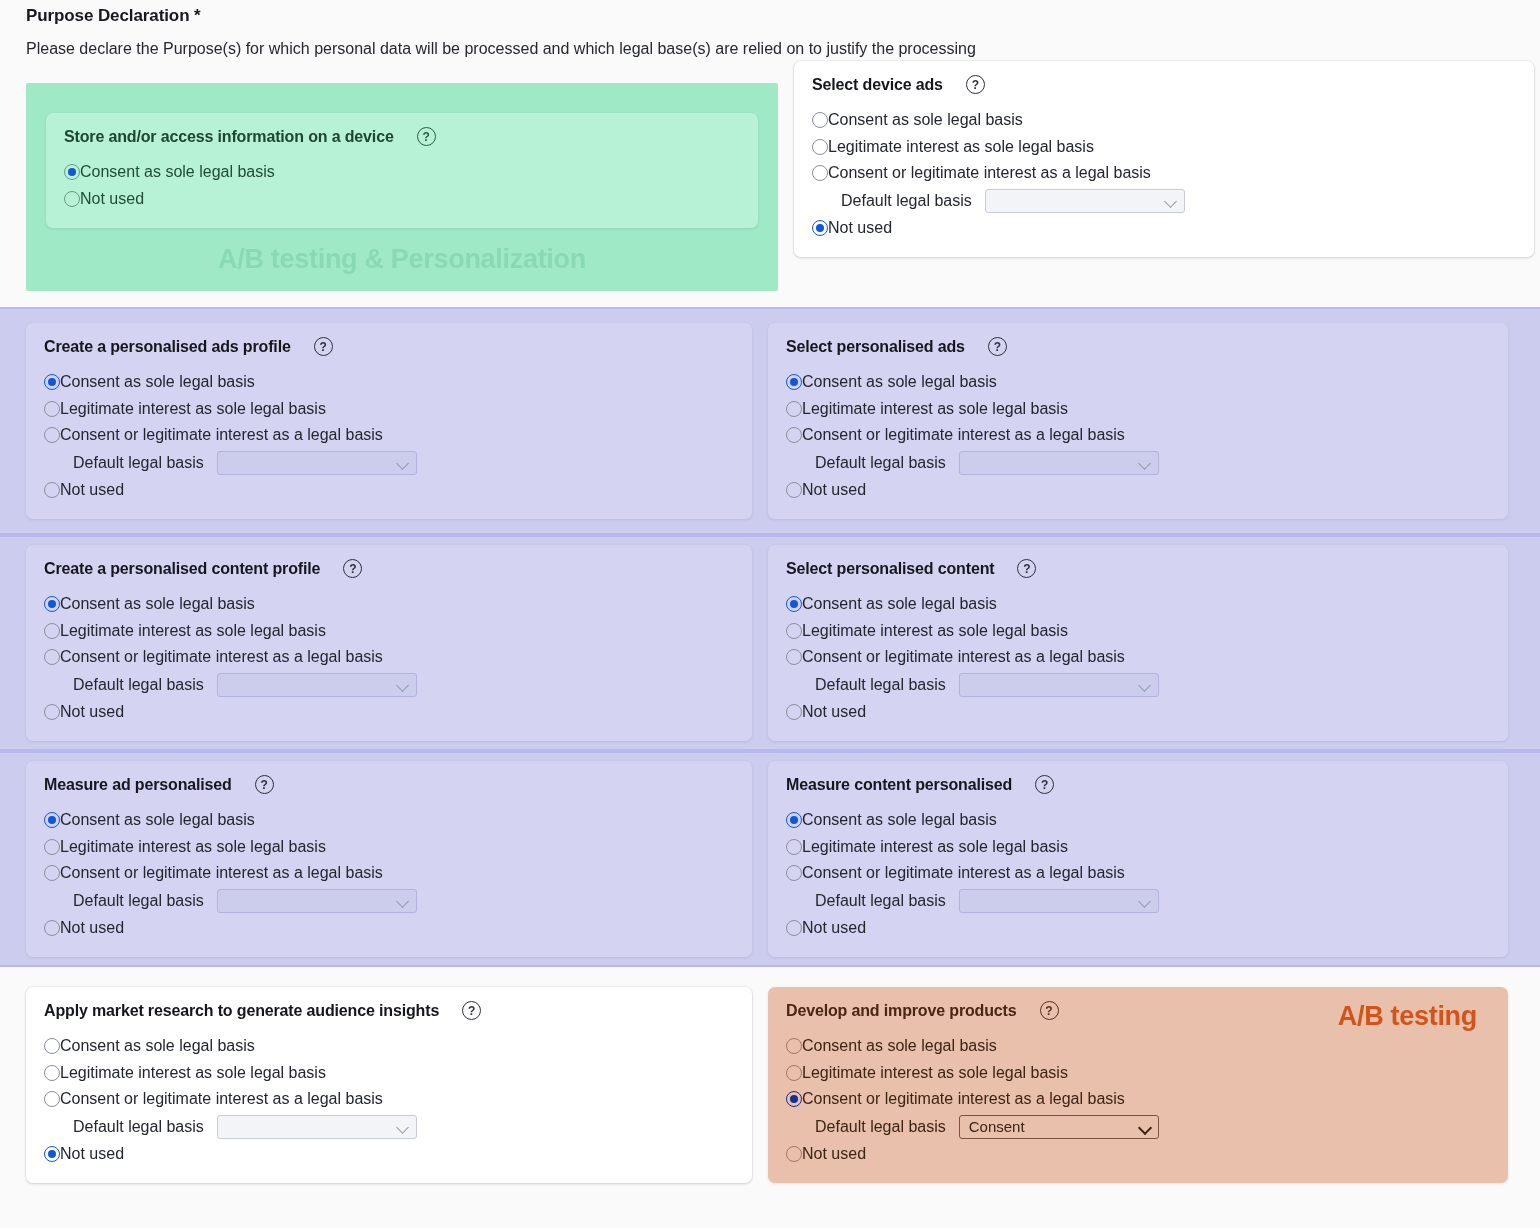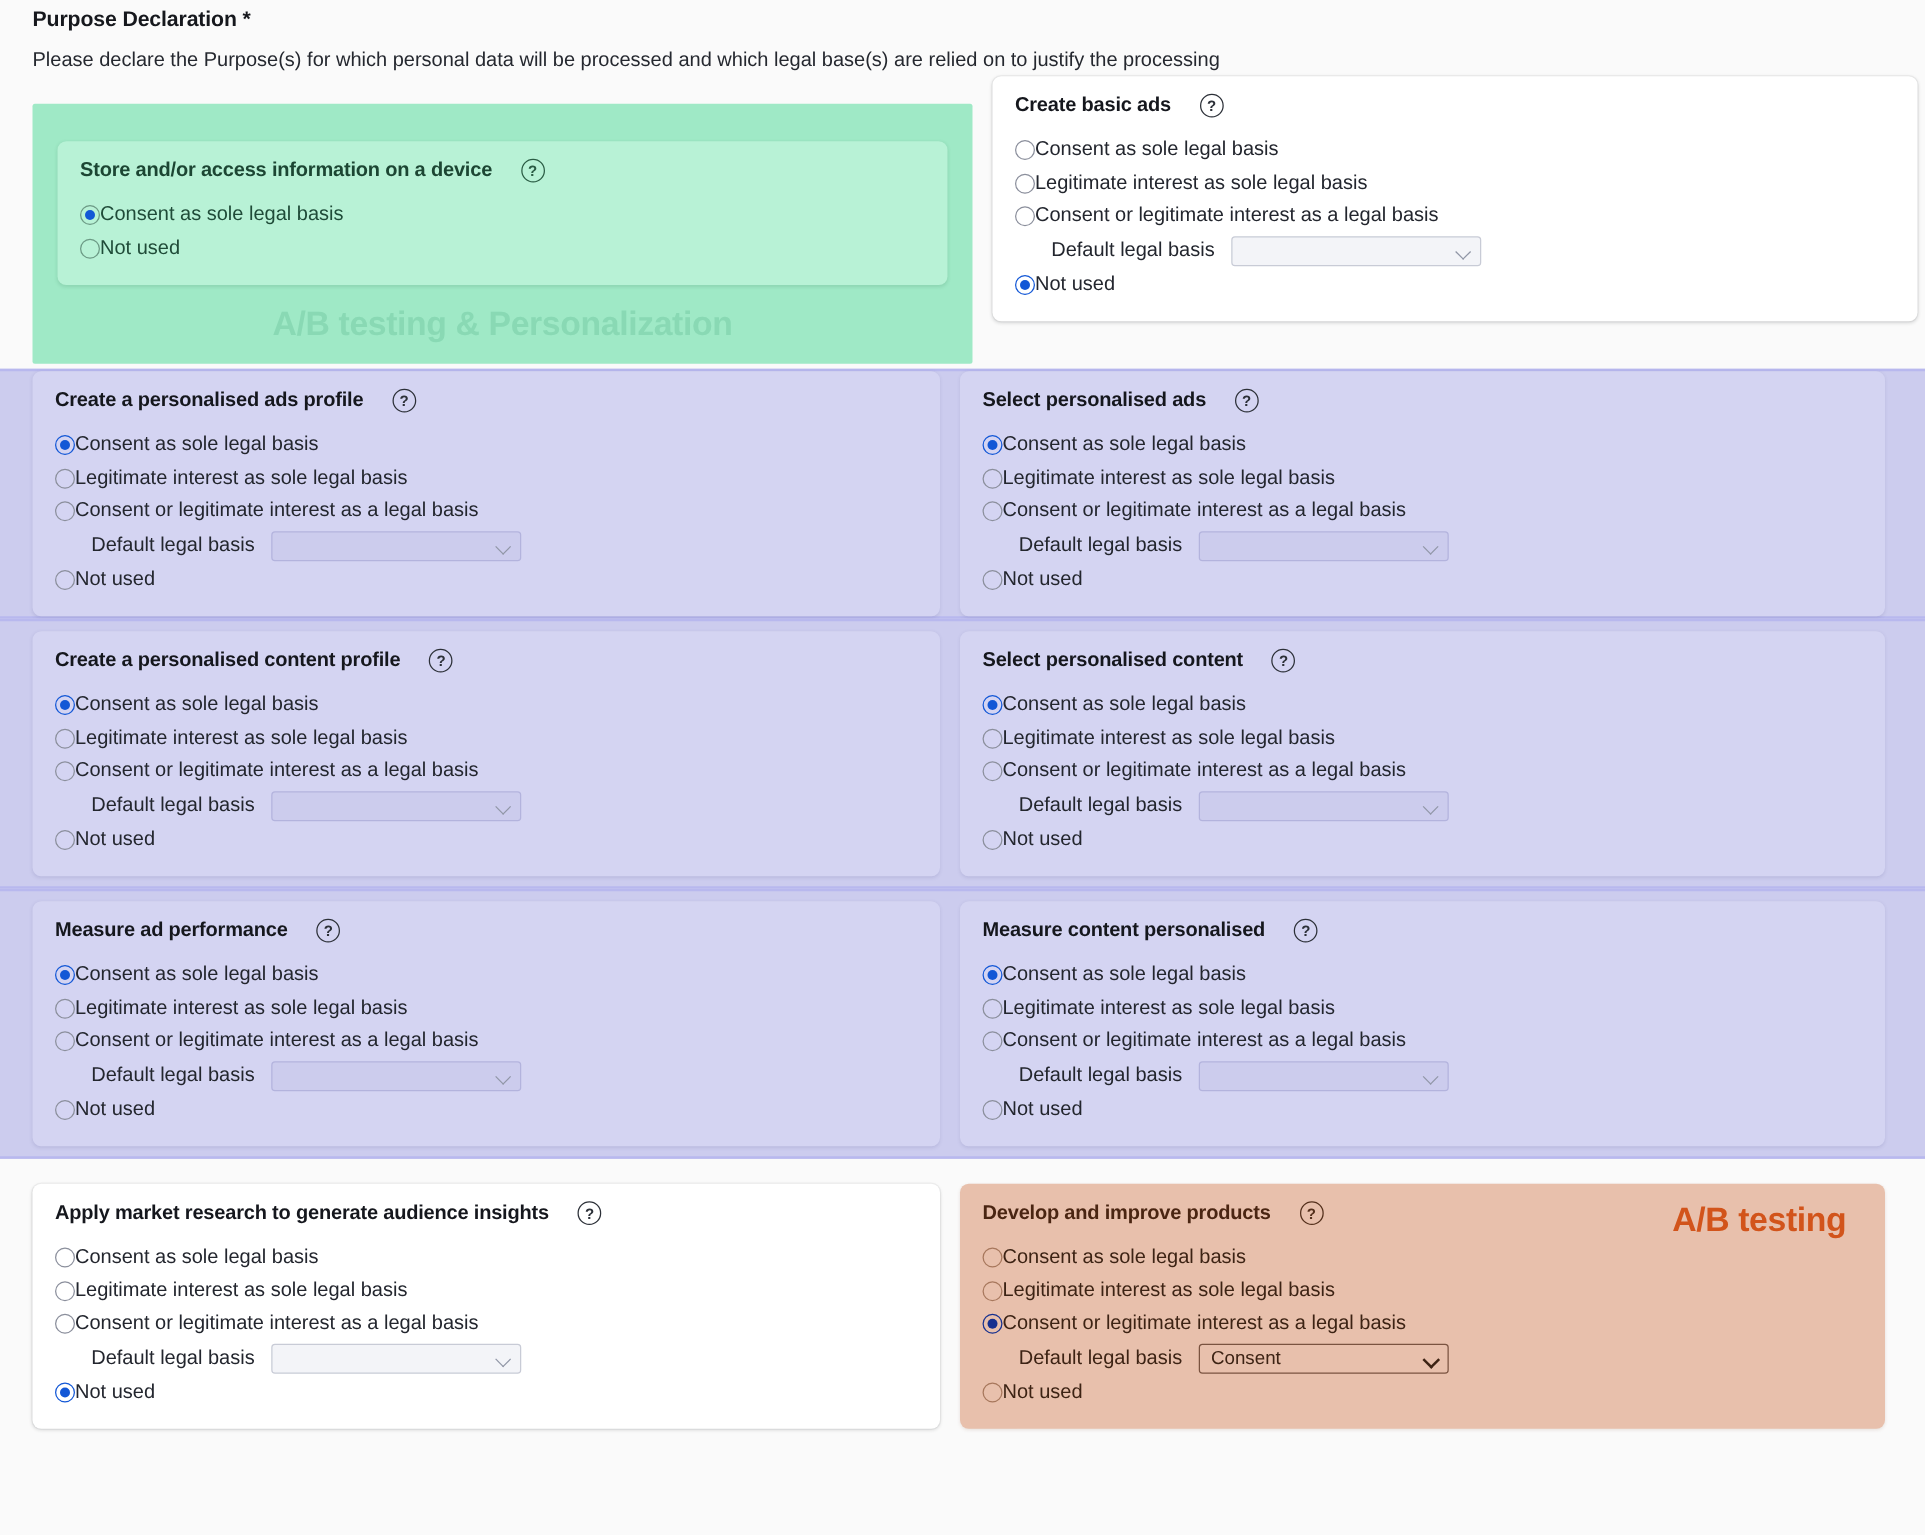--- a/index.html
+++ b/index.html
@@ -247,21 +247,21 @@
             </label>
           </div>
         </div>
       </div>
       <div class="wm-green">A/B testing &amp; Personalization</div>
     </div>
 
     <div style="width:740px; margin-left:16px; margin-top:-22px;">
       <div class="card card-white">
         <div class="card-head">
-          <span class="card-title">Create basic ads</span>
+          <span class="card-title">Select device ads</span>
           <span class="qmark">?</span>
         </div>
         <div class="opts">
           <label class="opt">
             <span class="radio"></span>
             <span class="opt-label">Consent as sole legal basis</span>
           </label>
           <label class="opt">
             <span class="radio"></span>
             <span class="opt-label">Legitimate interest as sole legal basis</span>
@@ -279,21 +279,21 @@
           </div>
           <label class="opt">
             <span class="radio on"></span>
             <span class="opt-label">Not used</span>
           </label>
         </div>
       </div>
     </div>
   </div>
 
-  <div class="band band-purple" style="margin-top:4px; padding:0 0;">
+  <div class="band band-purple" style="margin-top:16px; padding:14px 0;">
     <div class="wm-personalization">Personalization</div>
     <div class="row">
       <div class="col-left">
         <div class="card card-purple">
           <div class="card-head">
             <span class="card-title">Create a personalised ads profile</span>
             <span class="qmark">?</span>
           </div>
           <div class="opts">
             <label class="opt">
@@ -427,21 +427,21 @@
         </div>
       </div>
     </div>
   </div>
 
   <div class="band band-purple" style="padding:8px 0;">
     <div class="row">
       <div class="col-left">
         <div class="card card-purple">
           <div class="card-head">
-            <span class="card-title">Measure ad performance</span>
+            <span class="card-title">Measure ad personalised</span>
             <span class="qmark">?</span>
           </div>
           <div class="opts">
             <label class="opt">
               <span class="radio on"></span>
               <span class="opt-label">Consent as sole legal basis</span>
             </label>
             <label class="opt">
               <span class="radio"></span>
               <span class="opt-label">Legitimate interest as sole legal basis</span>

